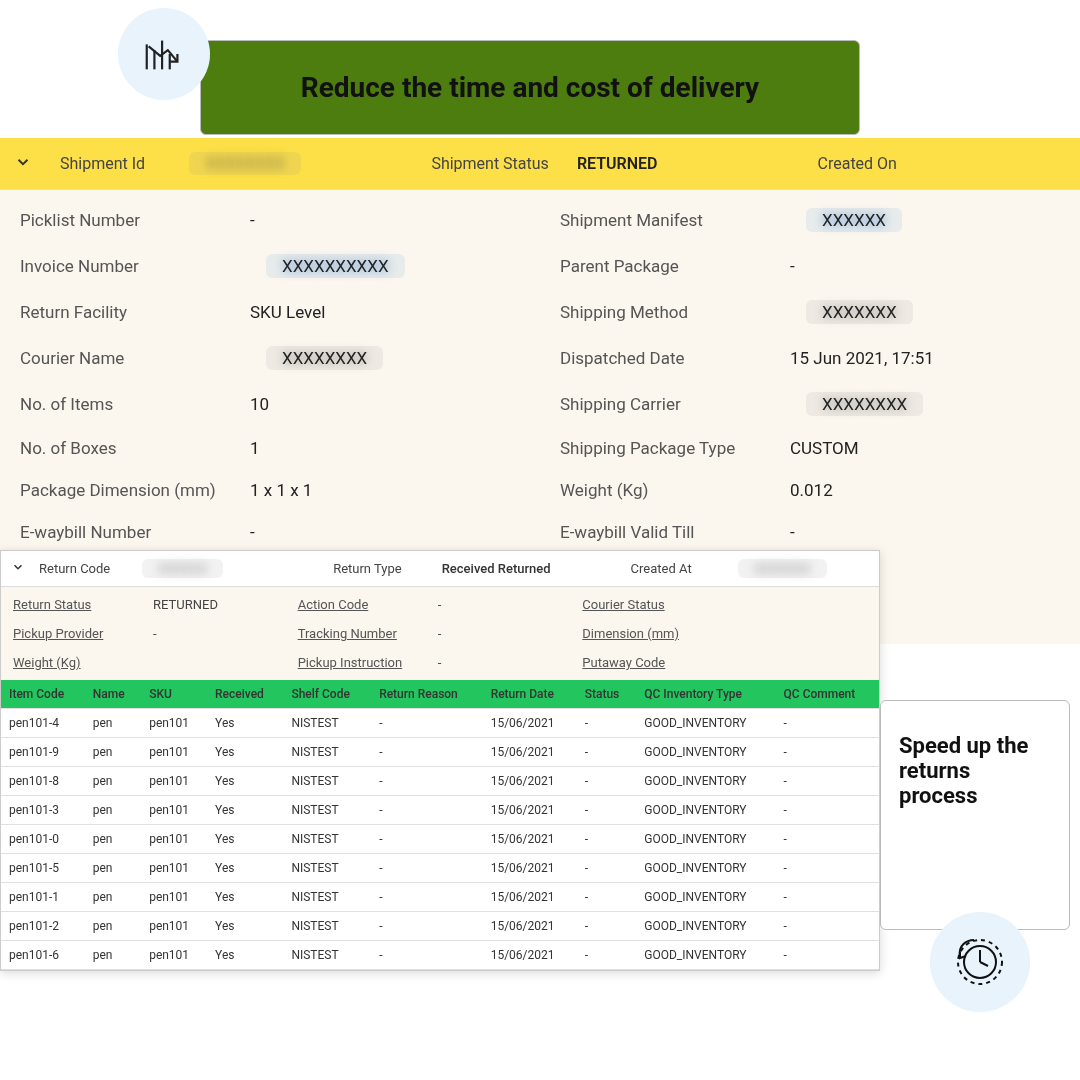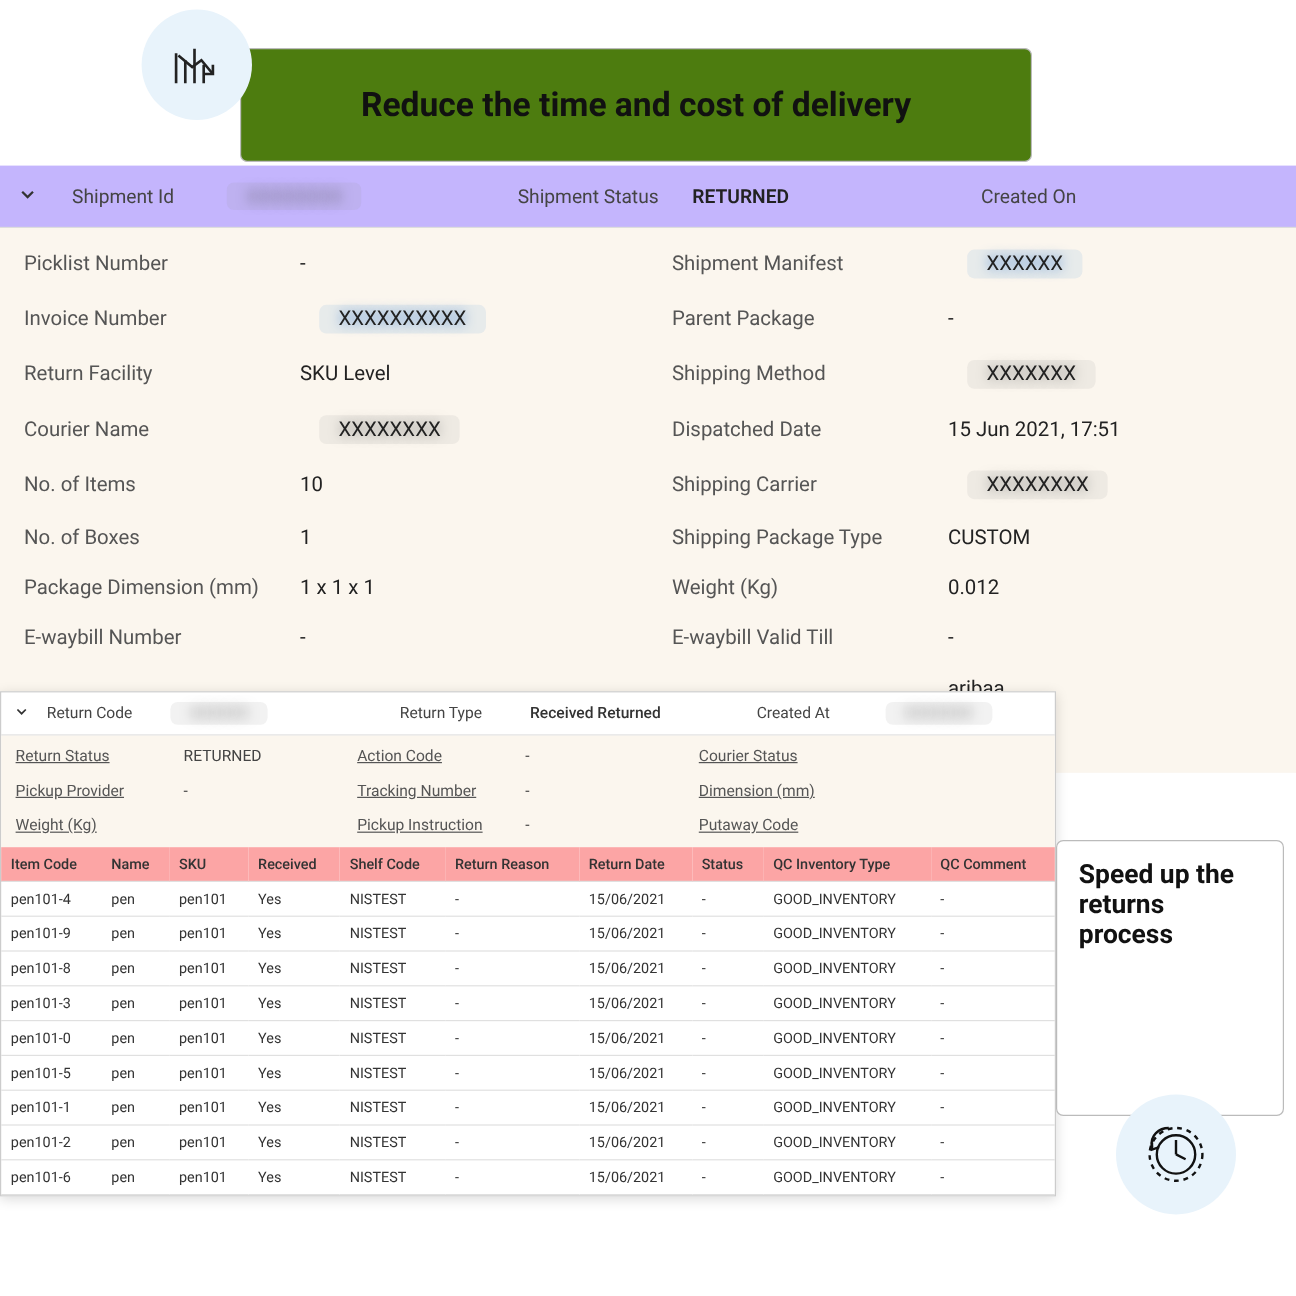--- a/index.html
+++ b/index.html
@@ -42,21 +42,21 @@
     justify-content: center;
   }
 
   
   .shipment-header {
     position: absolute;
     top: 138px;
     left: 0;
     right: 0;
     height: 52px;
-    background: #c4b5fd;
+    background: #fde047;
     border-bottom: 1px solid #ddd;
     display: flex;
     align-items: center;
     padding: 0 14px;
     font-size: 16px;
     color: #333;
   }
   .shipment-header .chev { margin-right: 28px; }
   .shipment-header .lbl { margin-right: 28px; color:#444;}
   .blurred { color: transparent; text-shadow: 0 0 10px rgba(80,80,80,0.6); border-radius:6px; background: rgba(150,150,150,0.12); padding:2px 16px;margin-left:16px; }
@@ -88,21 +88,21 @@
     font-size: 17px;
   }
   .detail-value {
     font-size: 17px;
     color: #222;
   }
 
   
   .return-panel {
     position: absolute;
-    top: 576px;
+    top: 550px;
     left: 0;
     width: 880px;
     background: #fff;
     border: 1px solid #ccc;
     box-shadow: 0 2px 10px rgba(0,0,0,0.15);
   }
   .return-header {
     display: flex;
     align-items: center;
     padding: 8px 10px;
@@ -127,41 +127,41 @@
   .rb-label { width: 140px; color:#555;text-decoration:underline;}
   .rb-value { }
 
   
   .items-table {
     width: 100%;
     border-collapse: collapse;
     font-size: 12px;
   }
   .items-table thead {
-    background: #fca5a5;
+    background: #22c55e;
   }
   .items-table th, .items-table td {
     text-align: left;
     padding: 7px 8px;
     border-bottom: 1px solid #e0e0e0;
     color:#333;
   }
   .items-table th { font-weight:500; color:#333;}
 
   
   .speed-card {
     position: absolute;
     top: 700px;
     left: 880px;
     width: 190px;
     height: 230px;
     border: 1px solid #bbb;
     border-radius: 6px;
     background:#fff;
-    padding: 16px 18px;
+    padding: 32px 18px;
     font-size: 22px;
     font-weight: 700;
     color:#111;
   }
   .clock-circle {
     position: absolute;
     top: 912px;
     left: 930px;
     width: 100px;
     height: 100px;

